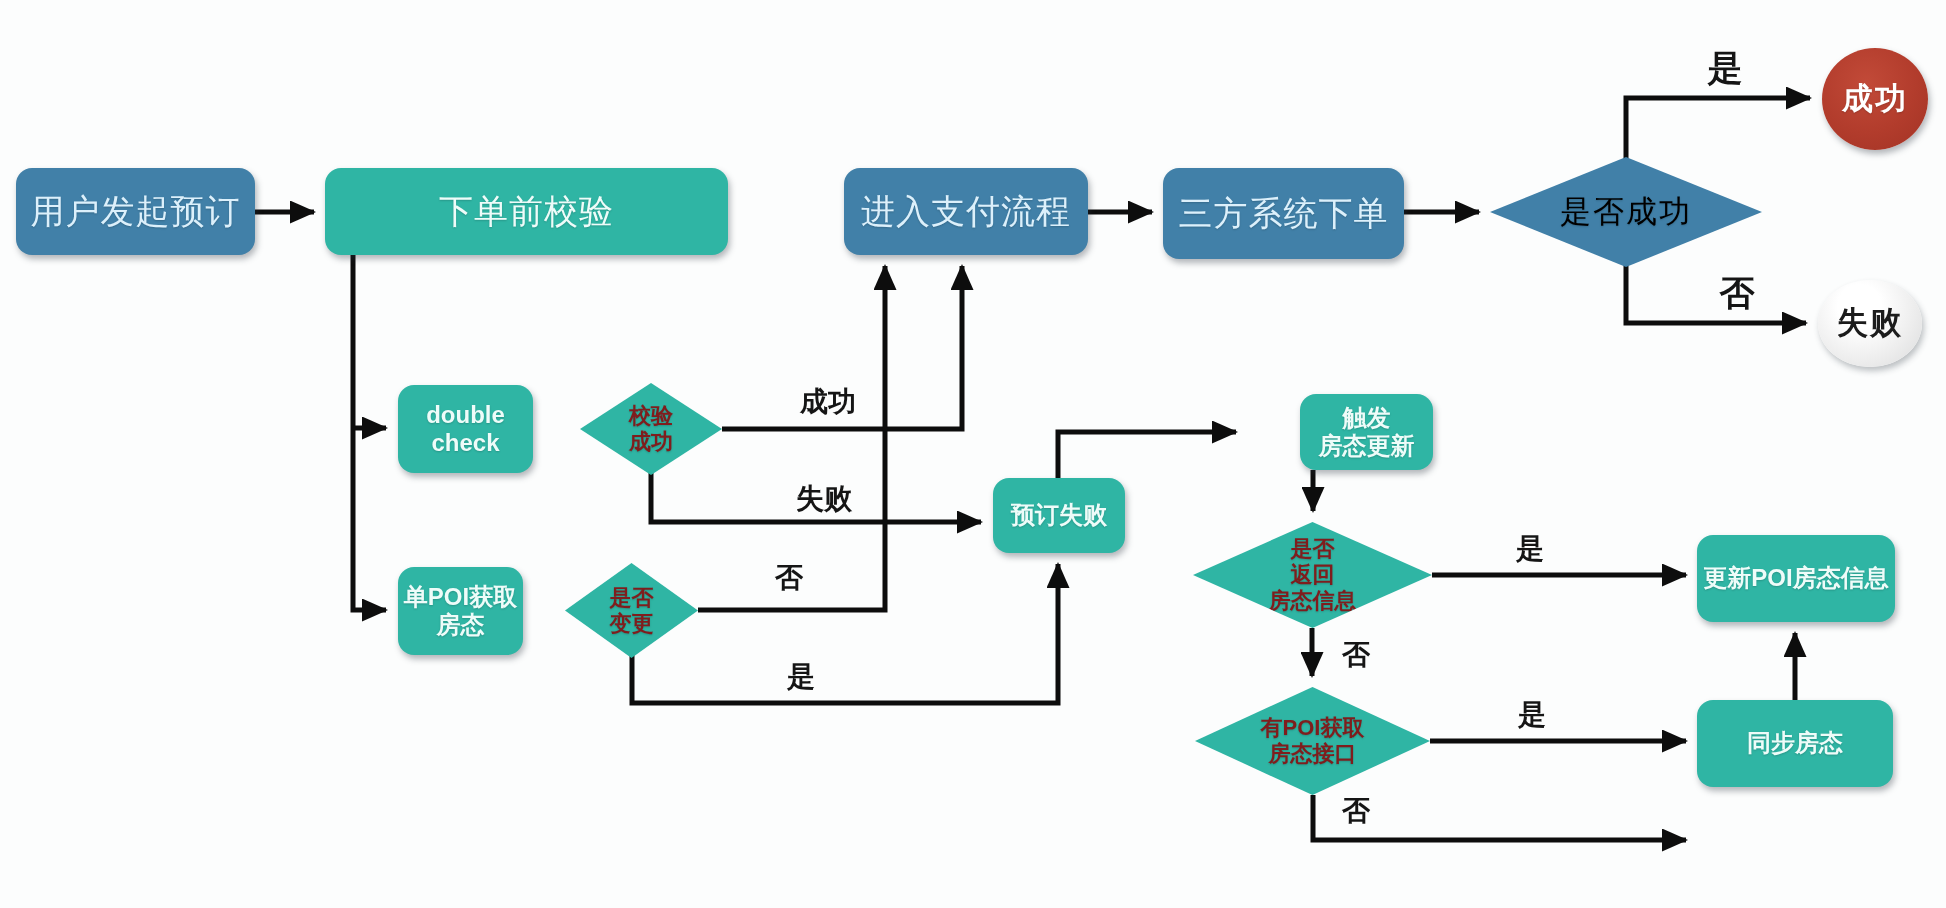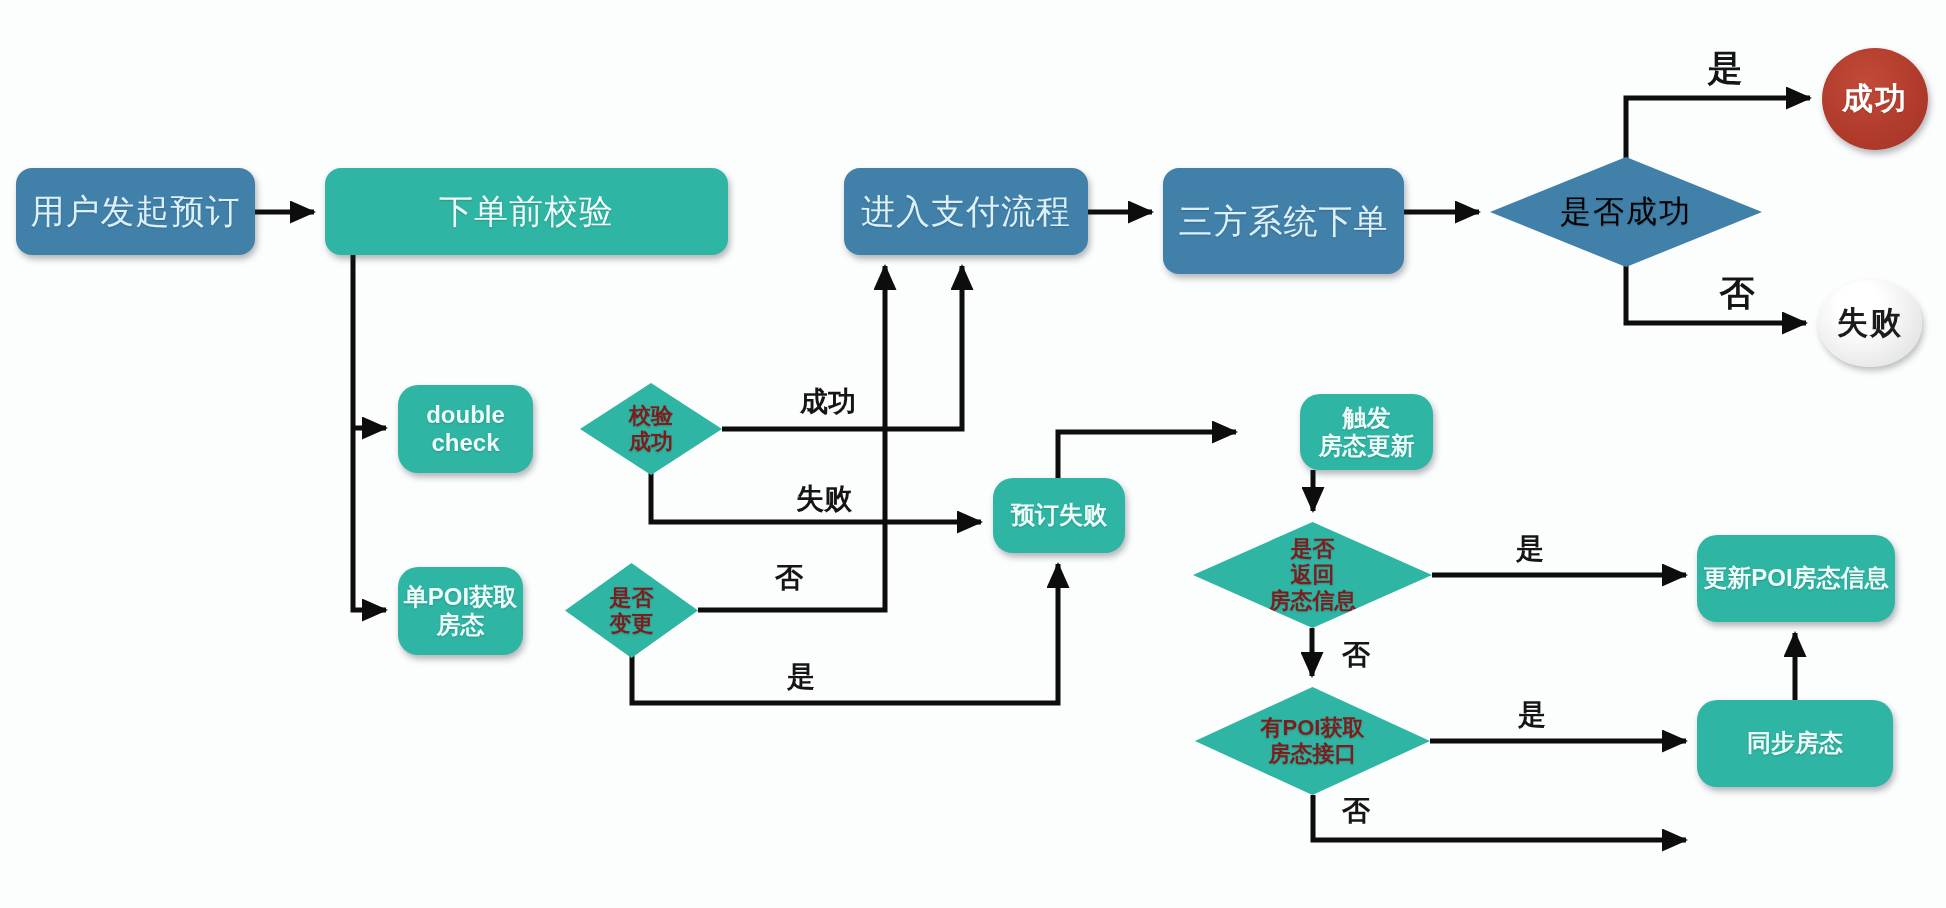--- a/index.html
+++ b/index.html
@@ -18,21 +18,21 @@
   .diamond{clip-path:polygon(50% 0,100% 50%,50% 100%,0 50%);
            filter:drop-shadow(2px 3px 3px rgba(40,50,60,.35));}
   .diamond.blue{color:#000000;}
   .diamond.teal{color:#7f1d1d;}
   .circle{border-radius:50%;}
   .circle.red{background:radial-gradient(circle at 42% 34%,#c24a38 0%,#b23c2c 55%,#a23325 100%);
               color:#ffffff;box-shadow:2px 4px 6px rgba(40,50,60,.35);}
   .circle.gray{background:radial-gradient(circle at 40% 30%,#ffffff 25%,#ececec 65%,#d9dadb 100%);
                color:#1c1c1c;box-shadow:2px 4px 6px rgba(40,50,60,.30);}
   .f-top{font-size:34px;letter-spacing:1px;}
-  .f-mid{font-size:24px;font-weight:700;border-radius:20px;}
+  .f-mid{font-size:24px;font-weight:700;}
   .f-dia{font-size:22px;font-weight:700;}
   .f-dia-big{font-size:31px;letter-spacing:2px;}
   .f-circ{font-size:31px;font-weight:700;letter-spacing:2px;}
   .node .lbl{text-shadow:0 1px 2px rgba(0,0,0,.18);}
   .edge-label{
     position:absolute;transform:translate(-50%,-50%);
     color:#151515;font-weight:600;font-size:28px;white-space:nowrap;
   }
   .edge-label.big{font-size:35px;}
 </style>
@@ -72,21 +72,21 @@
   </div>
 
   <div class="node rect blue f-top" style="left:844px;top:168px;width:244px;height:87px;">
     <span class="lbl">进入支付流程</span>
   </div>
 
   <div class="node rect teal f-top" style="left:325px;top:168px;width:403px;height:87px;">
     <span class="lbl">下单前校验</span>
   </div>
 
-  <div class="node rect blue f-top" style="left:1163px;top:168px;width:241px;height:106px;">
+  <div class="node rect blue f-top" style="left:1163px;top:168px;width:241px;height:91px;">
     <span class="lbl">三方系统下单</span>
   </div>
 
   <div class="node diamond blue f-dia-big" style="left:1490px;top:157px;width:272px;height:110px;">
     <span class="lbl">是否成功</span>
   </div>
 
   <div class="node circle red f-circ" style="left:1822px;top:48px;width:106px;height:102px;">
     <span class="lbl">成功</span>
   </div>

